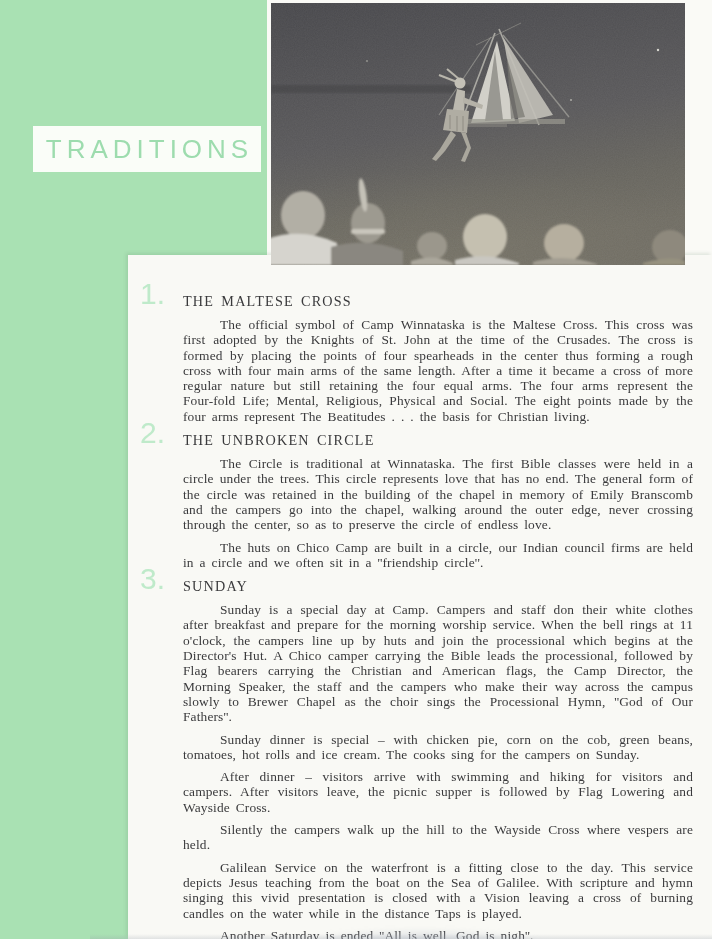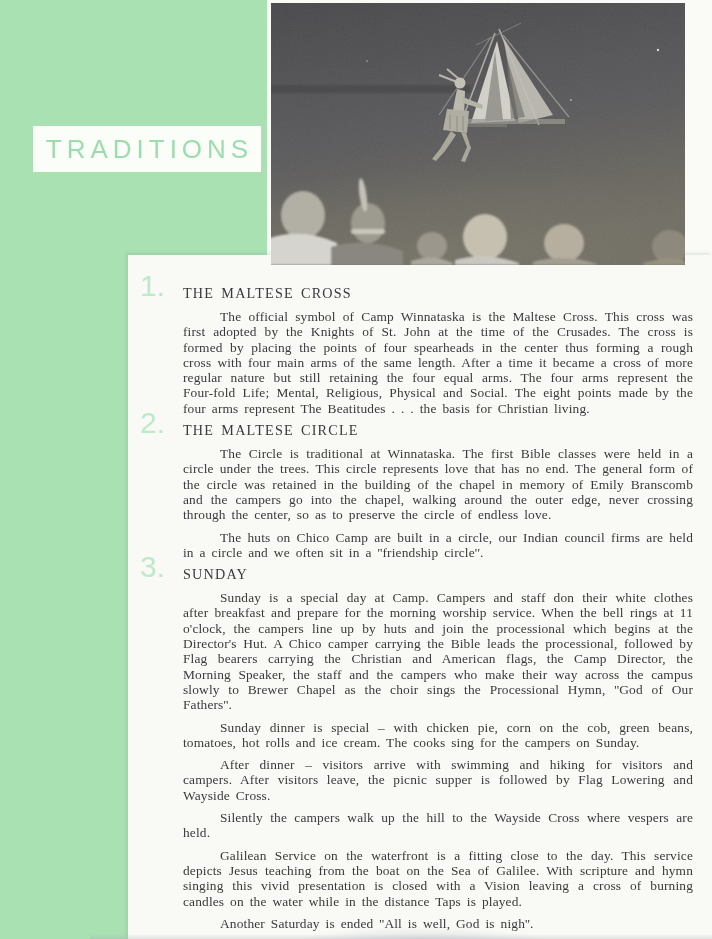--- a/index.html
+++ b/index.html
@@ -41,21 +41,21 @@
     color:#3a3a3c; font-size:13.4px; line-height:15.3px;
     text-align:justify; word-spacing:2.4px; letter-spacing:0.15px;
   }
   .section { position:relative; margin-bottom:5px; }
   .sec-num {
     position:absolute; left:-43px; top:-7px;
     font-family:"Liberation Sans", sans-serif;
     font-size:30px; color:#bfeaca; font-weight:400;
   }
   .sec-head {
-    margin:0 0 3px 0; font-size:14.2px; font-weight:400;
+    margin:8px 0 3px 0; font-size:14.2px; font-weight:400;
     letter-spacing:1.2px; line-height:17px; text-align:left;
   }
   .content p { margin:7px 0 6px 0; text-indent:37px; }
   .scan-smudge {
     position:absolute; left:295px; top:928px; width:250px; height:14px;
     background:radial-gradient(ellipse at center bottom, rgba(185,192,204,0.55), rgba(185,192,204,0) 70%);
     filter:blur(2px);
   }
   .bottom-edge {
     position:absolute; left:90px; top:934px; width:622px; height:5px;
@@ -162,21 +162,21 @@
   <div class="content">
 
     <div class="section">
       <span class="sec-num">1.</span>
       <h3 class="sec-head">THE MALTESE CROSS</h3>
       <p>The official symbol of Camp Winnataska is the Maltese Cross. This cross was first adopted by the Knights of St. John at the time of the Crusades. The cross is formed by placing the points of four spearheads in the center thus forming a rough cross with four main arms of the same length. After a time it became a cross of more regular nature but still retaining the four equal arms. The four arms represent the Four-fold Life; Mental, Religious, Physical and Social. The eight points made by the four arms represent The Beatitudes . . . the basis for Christian living.</p>
     </div>
 
     <div class="section">
       <span class="sec-num">2.</span>
-      <h3 class="sec-head">THE MALTESE CIRCLE</h3>
+      <h3 class="sec-head">THE UNBROKEN CIRCLE</h3>
       <p>The Circle is traditional at Winnataska. The first Bible classes were held in a circle under the trees. This circle represents love that has no end. The general form of the circle was retained in the building of the chapel in memory of Emily Branscomb and the campers go into the chapel, walking around the outer edge, never crossing through the center, so as to preserve the circle of endless love.</p>
       <p>The huts on Chico Camp are built in a circle, our Indian council firms are held in a circle and we often sit in a ''friendship circle''.</p>
     </div>
 
     <div class="section">
       <span class="sec-num">3.</span>
       <h3 class="sec-head">SUNDAY</h3>
       <p>Sunday is a special day at Camp. Campers and staff don their white clothes after breakfast and prepare for the morning worship service. When the bell rings at 11 o'clock, the campers line up by huts and join the processional which begins at the Director's Hut. A Chico camper carrying the Bible leads the processional, followed by Flag bearers carrying the Christian and American flags, the Camp Director, the Morning Speaker, the staff and the campers who make their way across the campus slowly to Brewer Chapel as the choir sings the Processional Hymn, ''God of Our Fathers''.</p>
       <p>Sunday dinner is special – with chicken pie, corn on the cob, green beans, tomatoes, hot rolls and ice cream. The cooks sing for the campers on Sunday.</p>
       <p>After dinner – visitors arrive with swimming and hiking for visitors and campers. After visitors leave, the picnic supper is followed by Flag Lowering and Wayside Cross.</p>

